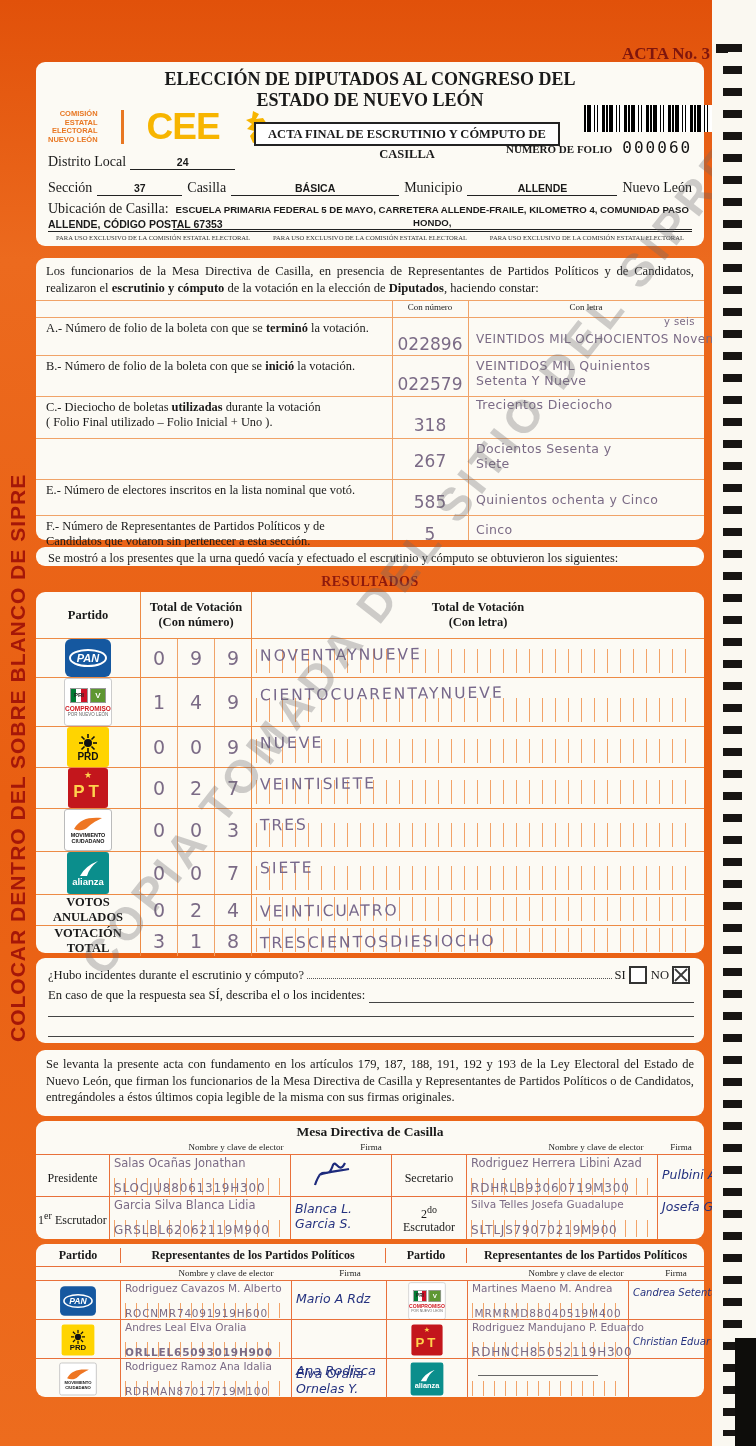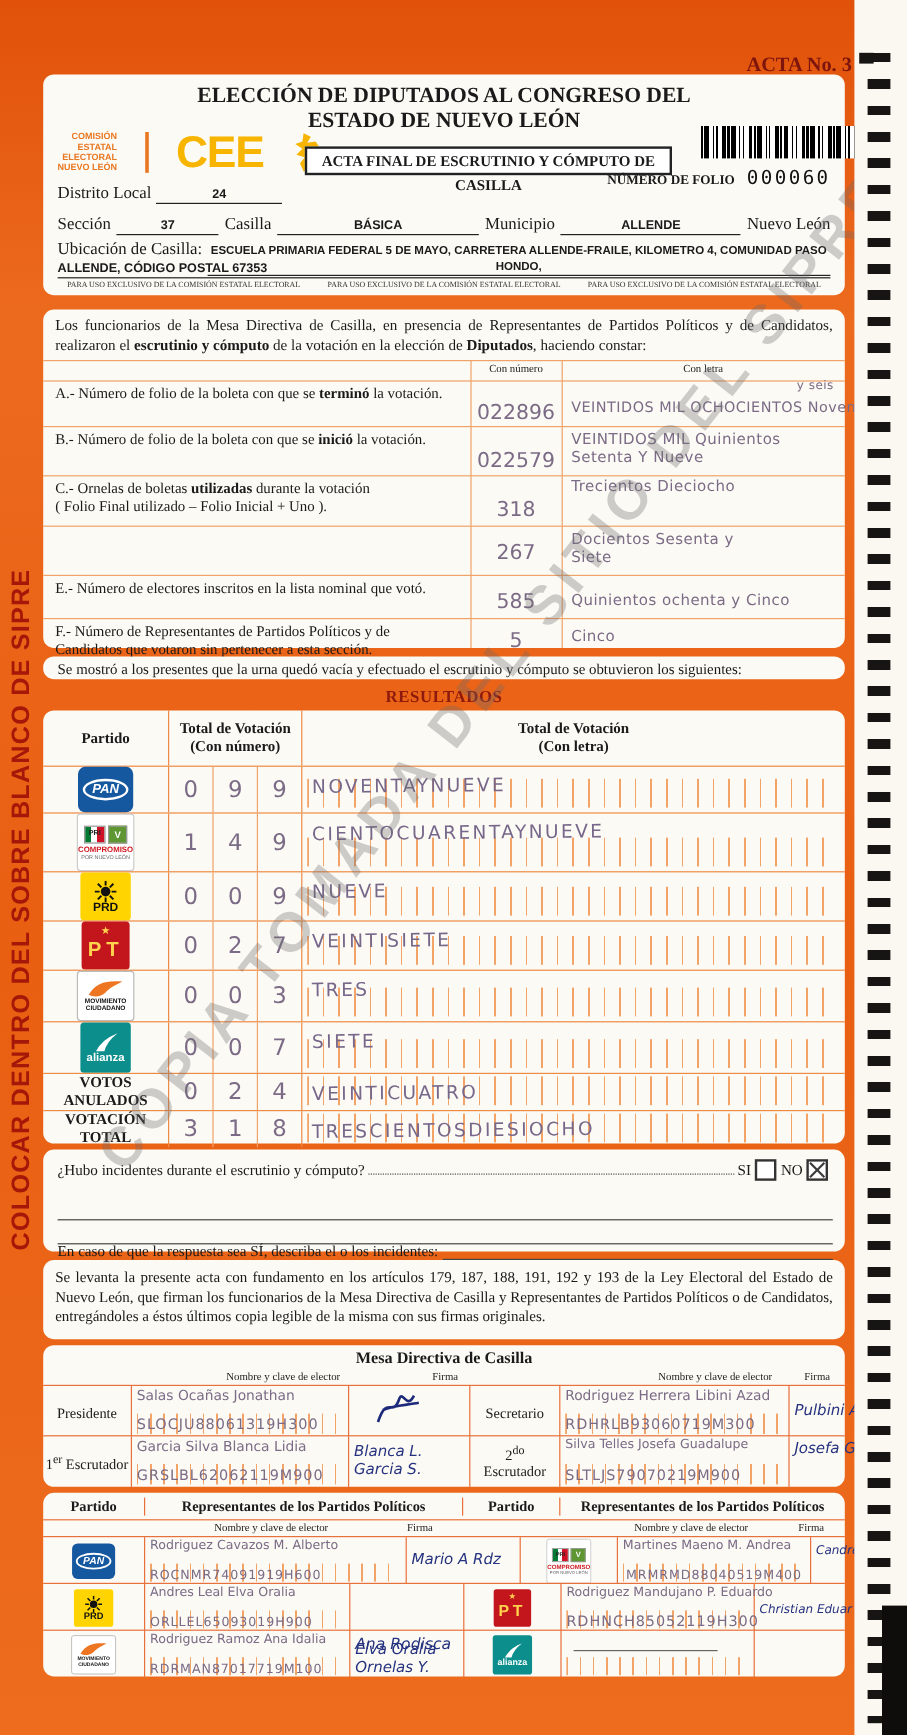--- a/index.html
+++ b/index.html
@@ -90,21 +90,21 @@
   .lg-mc{width:46px;height:40px;background:#fff;border:1px solid #bbb;border-radius:3px;}
   .mc-t1,.mc-t2{font-size:5.4px;font-weight:bold;color:#111;line-height:6px;font-family:"Liberation Sans",sans-serif;}
   .lg-al{width:42px;height:42px;background:#0B8E8C;border-radius:3px;}
   .al-txt{color:#fff;font-weight:bold;font-size:9.5px;font-family:"Liberation Sans",sans-serif;line-height:9px;}
   .scale75{transform:scale(.78);transform-origin:center;}
   
   .p5{top:958px;height:85px;}
   .inc-q{position:absolute;top:8px;left:12px;right:10px;display:flex;align-items:center;font-size:12.6px;}
   .dots{flex:1;border-bottom:1.6px dotted #555;margin:0 3px 4px 3px;height:10px;}
   .cb{width:14px;height:14px;border:2px solid #333;display:inline-block;margin:0 4px 0 3px;position:relative;background:#fff;}
-  .inc-d{position:absolute;top:30px;left:12px;right:10px;display:flex;align-items:center;font-size:12.6px;margin-top:48px;}
+  .inc-d{position:absolute;top:30px;left:12px;right:10px;display:flex;align-items:flex-end;font-size:12.6px;}
   .uline{flex:1;border-bottom:1.3px solid #444;height:12px;margin-left:4px;}
   .blank-line{position:absolute;left:12px;right:10px;border-bottom:1.3px solid #444;}
   
   .p6{top:1050px;height:66px;}
   .legal{position:absolute;top:6px;left:10px;right:10px;font-size:12.5px;line-height:16.5px;text-align:justify;}
   
   .p7{top:1121px;height:118px;}
   .mesa-title{position:absolute;top:3px;left:0;right:0;text-align:center;font-weight:bold;font-size:13.5px;}
   .mh{position:absolute;top:21px;font-size:9px;color:#222;}
   .mgrid{position:absolute;top:33px;left:0;right:0;bottom:2px;}
@@ -218,21 +218,21 @@
         <div class="cletra hw" style="top:14px;font-size:12px;white-space:nowrap;">VEINTIDOS MIL OCHOCIENTOS Noventa</div>
         <div class="cletra hw" style="top:-4px;left:628px;font-size:10px;">y seis</div>
       </div>
       <div class="crow" style="height:40px;">
         <div class="clabel"><span>B.- Número de folio de la boleta con que se </span><b>inició</b><span> la votación.</span></div>
         <div class="cnum hw" style="top:18px;">022579</div>
         <div class="cletra hw" style="top:2px;">VEINTIDOS MIL Quinientos
 Setenta Y Nueve</div>
       </div>
       <div class="crow" style="height:41px;">
-        <div class="clabel"><span>C.- Ornelas de boletas </span><b>utilizadas</b><span> durante la votación
+        <div class="clabel"><span>C.- Dieciocho de boletas </span><b>utilizadas</b><span> durante la votación
 ( Folio Final utilizado – Folio Inicial + Uno ).</span></div>
         <div class="cnum hw" style="top:18px;">318</div>
         <div class="cletra hw" style="top:0px;">Trecientos Dieciocho</div>
       </div>
       <div class="crow" style="height:40px;">
         <div class="cnum hw" style="top:12px;">267</div>
         <div class="cletra hw" style="top:2px;">Docientos Sesenta y
 Siete</div>
       </div>
       <div class="crow" style="height:35px;">
@@ -529,21 +529,21 @@
     <div class="rp-sub" style="left:612px;width:56px;text-align:center;">Firma</div>
 
     <div class="rp-grid">
 
       <div class="rp-row" style="top:0;">
         <div class="rp-cell" style="width:84px;display:flex;align-items:center;justify-content:center;">
           <div class="lg lg-pan scale75">
               <span class="pan-oval">PAN</span>
             </div>
         </div>
-        <div class="rp-cell" style="width:170px;padding-left:47px;">
+        <div class="rp-cell" style="width:170px;">
           <div class="mname hw" style="font-size:10.5px;">Rodriguez Cavazos M. Alberto</div>
           <div class="mclave" style="height:15px;"><div class="comb2"></div><span class="tx hw" style="font-size:10.5px;">ROCNMR74091919H600</span></div>
         </div>
         <div class="rp-cell" style="width:94px;">
           <div class="mfirma sig" style="top:10px;white-space:nowrap;">Mario A Rdz</div>
         </div>
         <div class="rp-cell" style="width:80px;display:flex;align-items:center;justify-content:center;">
           <div class="lg lg-pri scale75">
             <div class="pri-row">
               <span class="pri-mini">PRI</span>
@@ -576,21 +576,21 @@
                   <line x1="13.5" y1="12.5" x2="16.5" y2="15.5"></line>
                 <line x1="3.5" y1="15.5" x2="6.5" y2="12.5"></line>
                   <line x1="13.5" y1="5.5" x2="16.5" y2="2.5"></line>
               </g>
             </svg>
             <div class="prd-txt">PRD</div>
           </div>
         </div>
         <div class="rp-cell" style="width:170px;">
           <div class="mname hw" style="font-size:10.5px;">Andres Leal Elva Oralia</div>
-          <div class="mclave" style="height:15px;"><div class="comb2"></div><span class="tx hw" style="font-size:10.5px;">ORLLEL65093019H900</span></div>
+          <div class="mclave" style="height:15px;font-weight:bold;"><div class="comb2"></div><span class="tx hw" style="font-size:10.5px;">ORLLEL65093019H900</span></div>
         </div>
         <div class="rp-cell" style="width:94px;">
           <div class="mfirma sig" style="top:2px;margin-top:44px;">Elva Oralia
 Ornelas Y.</div>
         </div>
         <div class="rp-cell" style="width:80px;display:flex;align-items:center;justify-content:center;">
           <div class="lg lg-pt scale75">
             <span class="pt-star">★</span>
             <div class="pt-txt">PT</div>
           </div>

